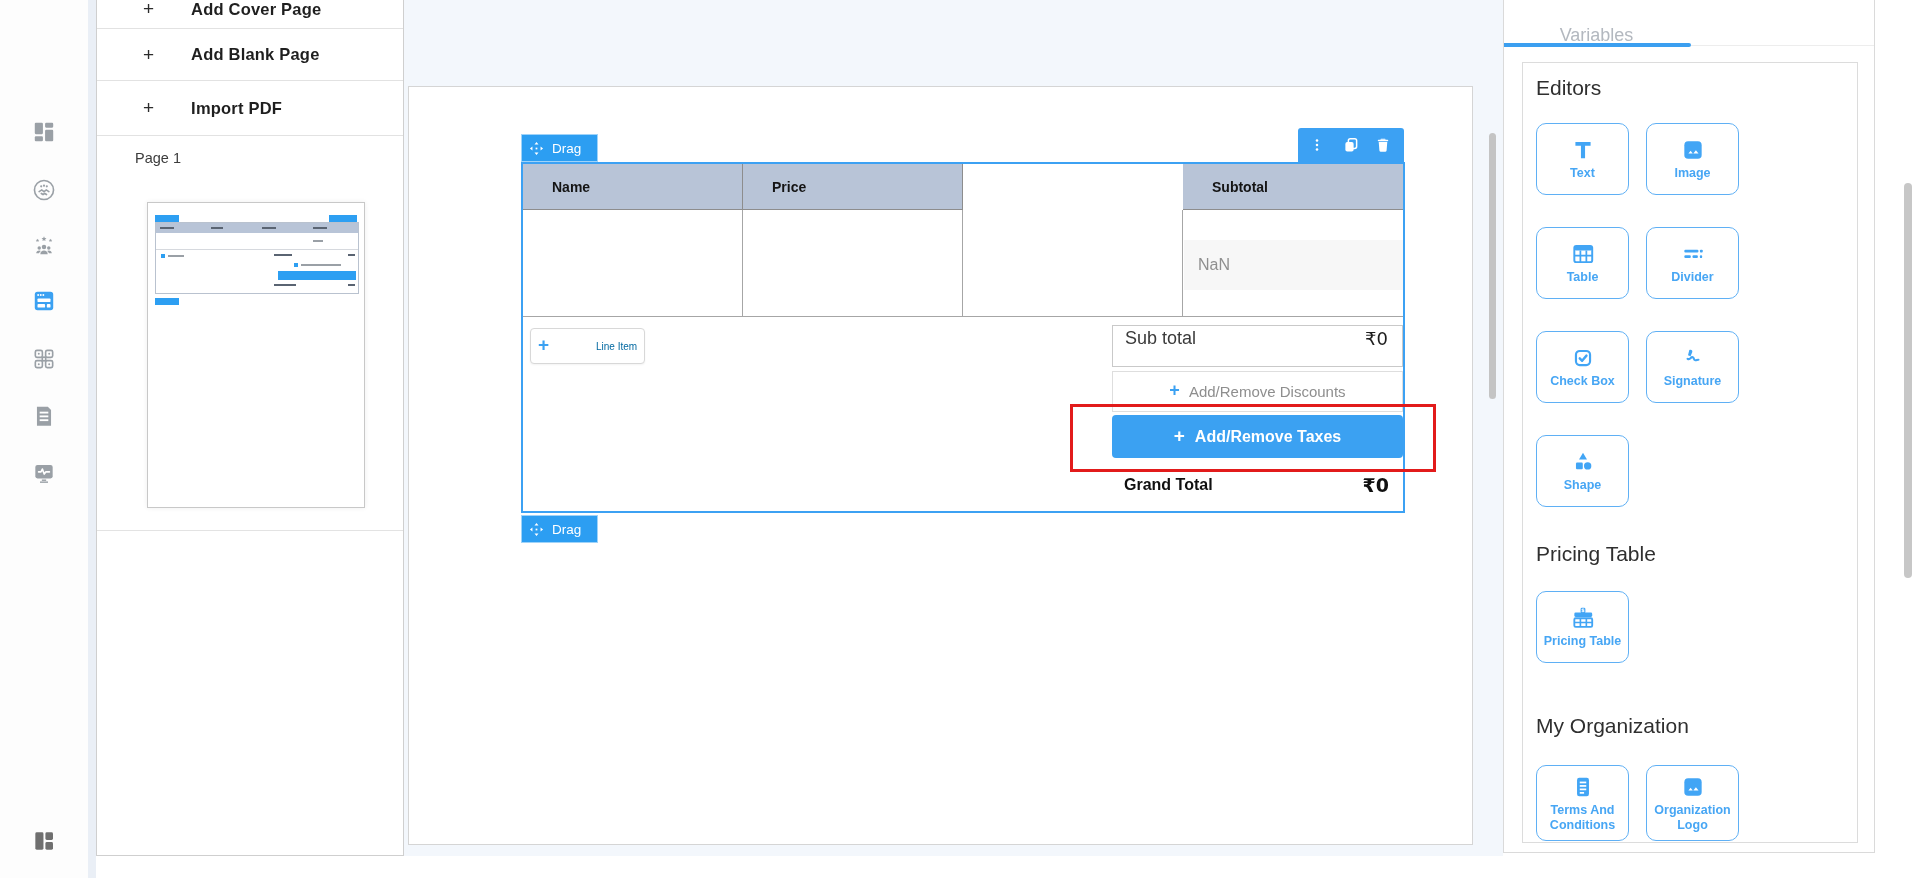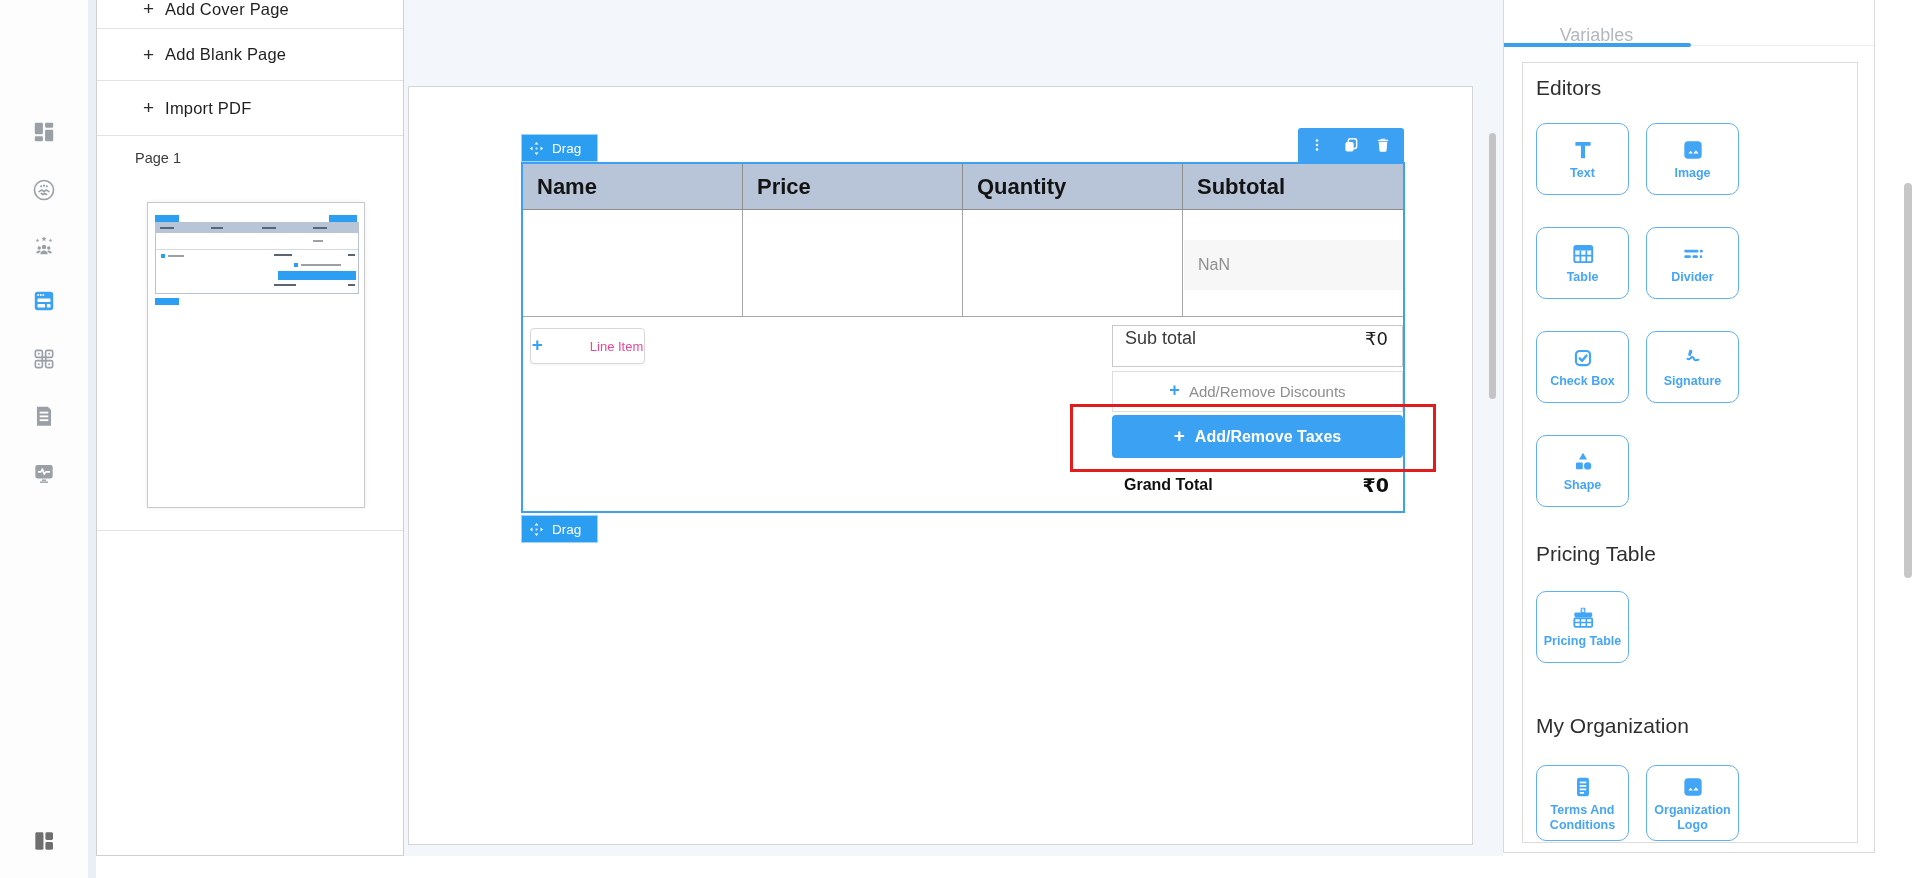--- a/index.html
+++ b/index.html
@@ -14,21 +14,21 @@
   .rail-icon svg { width:100%; height:100%; display:block; }
   .rail-icon.active { color:#3ba1f2; }
   .rail-icon.dark { color:#6f6f6f; }
 
   
   .left-card { left:96px; top:0; width:308px; height:856px; background:#fff;
                border-left:1px solid #cfcfcf; border-right:1px solid #cfcfcf; border-bottom:1px solid #cfcfcf; }
   .lp-row { position:relative; display:flex; align-items:center; gap:11px; padding-left:46px;
             border-bottom:1px solid #e2e2e2; cursor:pointer; background:#fff; }
   .lp-row .plus { font-size:19px; color:#2c2c2c; font-weight:400; }
-  .lp-row .lbl { font-size:16.5px; color:#1f1f1f; font-weight:400; letter-spacing:.2px; }
+  .lp-row .lbl { font-size:16.5px; color:#1f1f1f; font-weight:700; letter-spacing:.2px;margin-left:26px; }
   .lp-row.r1 { height:29px; }
   .lp-row.r1 .plus, .lp-row.r1 .lbl { margin-top:-10px; }
   .lp-row.r2 { height:52px; }
   .lp-row.r3 { height:55px; }
   .page-label { left:135px; top:150px; font-size:14.5px; color:#3c3c3c; }
   .thumb { left:147px; top:202px; width:218px; height:306px; background:#fff; border:1px solid #c8c8c8;
            box-shadow:0 0 5px rgba(0,0,0,.07); cursor:pointer; }
   .lp-sep { left:97px; top:530px; width:306px; height:1px; background:#e3e3e3; }
 
   
@@ -49,29 +49,29 @@
                gap:8px; padding-left:7px; cursor:grab; z-index:5; }
   .drag-chip svg { width:15px; height:15px; }
   .drag-chip .dlbl { color:#fff; font-size:13.5px; font-weight:500; }
   .blk-toolbar { left:1298px; top:128px; width:106px; height:34px; background:#3ca1f3; border-radius:3px 3px 0 0;
                  display:flex; align-items:center; justify-content:space-evenly; z-index:4; }
   .blk-toolbar .ticon { width:20px; height:20px; cursor:pointer; display:flex; align-items:center; justify-content:center; }
   .blk-toolbar svg { width:18px; height:18px; display:block; }
   .block-outline { left:521px; top:162px; width:884px; height:351px; border:2px solid #3ca1f3; background:#fff; }
 
   .hcell { top:164px; height:46px; background:#b8c4d7; border-right:1px solid #8d8d8d; border-bottom:1px solid #8d8d8d;
-           display:flex; align-items:center; padding-left:14px; font-size:22px; font-weight:700; color:#141414; cursor:text; }
+           display:flex; align-items:center; padding-left:29px; font-size:14px; font-weight:700; color:#141414; cursor:text; }
   .bcell { top:210px; height:107px; background:#fff; border-right:1px solid #a6a6a6; border-bottom:1px solid #a6a6a6; cursor:text; }
   .nan-band { left:1184px; top:240px; width:219px; height:50px; background:#f7f7f7; display:flex; align-items:center;
               padding-left:14px; font-size:16px; color:#8f8f8f; }
   .lineitem-btn { left:530px; top:328px; width:115px; height:36px; background:#fff; border:1px solid #d8d8d8; border-radius:4px;
                   display:flex; align-items:center; justify-content:center; gap:9px; cursor:pointer;
                   box-shadow:0 1px 2px rgba(0,0,0,.05); }
   .lineitem-btn .p { color:#3ba1f2; font-size:19px; font-weight:600; margin-top:-2px; }
-  .lineitem-btn .l { color:#ec4899; font-size:13px;margin-left:38px; }
+  .lineitem-btn .l { color:#0369a1; font-size:10px;margin-left:38px; }
 
   .sum-sub { left:1112px; top:325px; width:291px; height:42px; background:#fff; border:1px solid #c9c9c9;
              display:flex; align-items:center; justify-content:space-between; padding:0 14px 16px 12px; }
   .sum-sub .sl { font-size:18px; color:#3a3a3a; }
   .sum-disc { left:1112px; top:371px; width:291px; height:41px; background:#fff; border:1px solid #dedede;
               display:flex; align-items:center; justify-content:center; gap:9px; cursor:pointer; }
   .sum-disc .p { color:#3ba1f2; font-size:18px; font-weight:700; margin-top:-2px; }
   .sum-disc .l { color:#8e8e8e; font-size:15px; }
   .sum-tax { left:1112px; top:415px; width:291px; height:43px; background:#3ba1f2; border-radius:4px;
              display:flex; align-items:center; justify-content:center; gap:10px; cursor:pointer; }
@@ -264,21 +264,20 @@
       <path d="M12 1.5l3.2 4h-6.4zM12 22.5l-3.2-4h6.4zM1.5 12l4-3.2v6.4zM22.5 12l-4 3.2V8.8z"></path>
       <rect x="10.6" y="10.6" width="2.8" height="2.8"></rect>
     </svg>
     <span class="dlbl">Drag</span>
   </div>
 
   <div class="abs block-outline"></div>
 
   <div class="abs hcell" style="left:523px;width:220px">Name</div>
   <div class="abs hcell" style="left:743px;width:220px">Price</div>
-  <div class="abs hcell" style="left:963px;width:220px">Quantity</div>
   <div class="abs hcell" style="left:1183px;width:220px;border-right:none">Subtotal</div>
 
   <div class="abs bcell" style="left:523px;width:220px"></div>
   <div class="abs bcell" style="left:743px;width:220px"></div>
   <div class="abs bcell" style="left:963px;width:220px"></div>
   <div class="abs bcell" style="left:1183px;width:220px;border-right:none"></div>
   <div class="abs nan-band">NaN</div>
 
   <div class="abs lineitem-btn">
     <span class="p">+</span>

